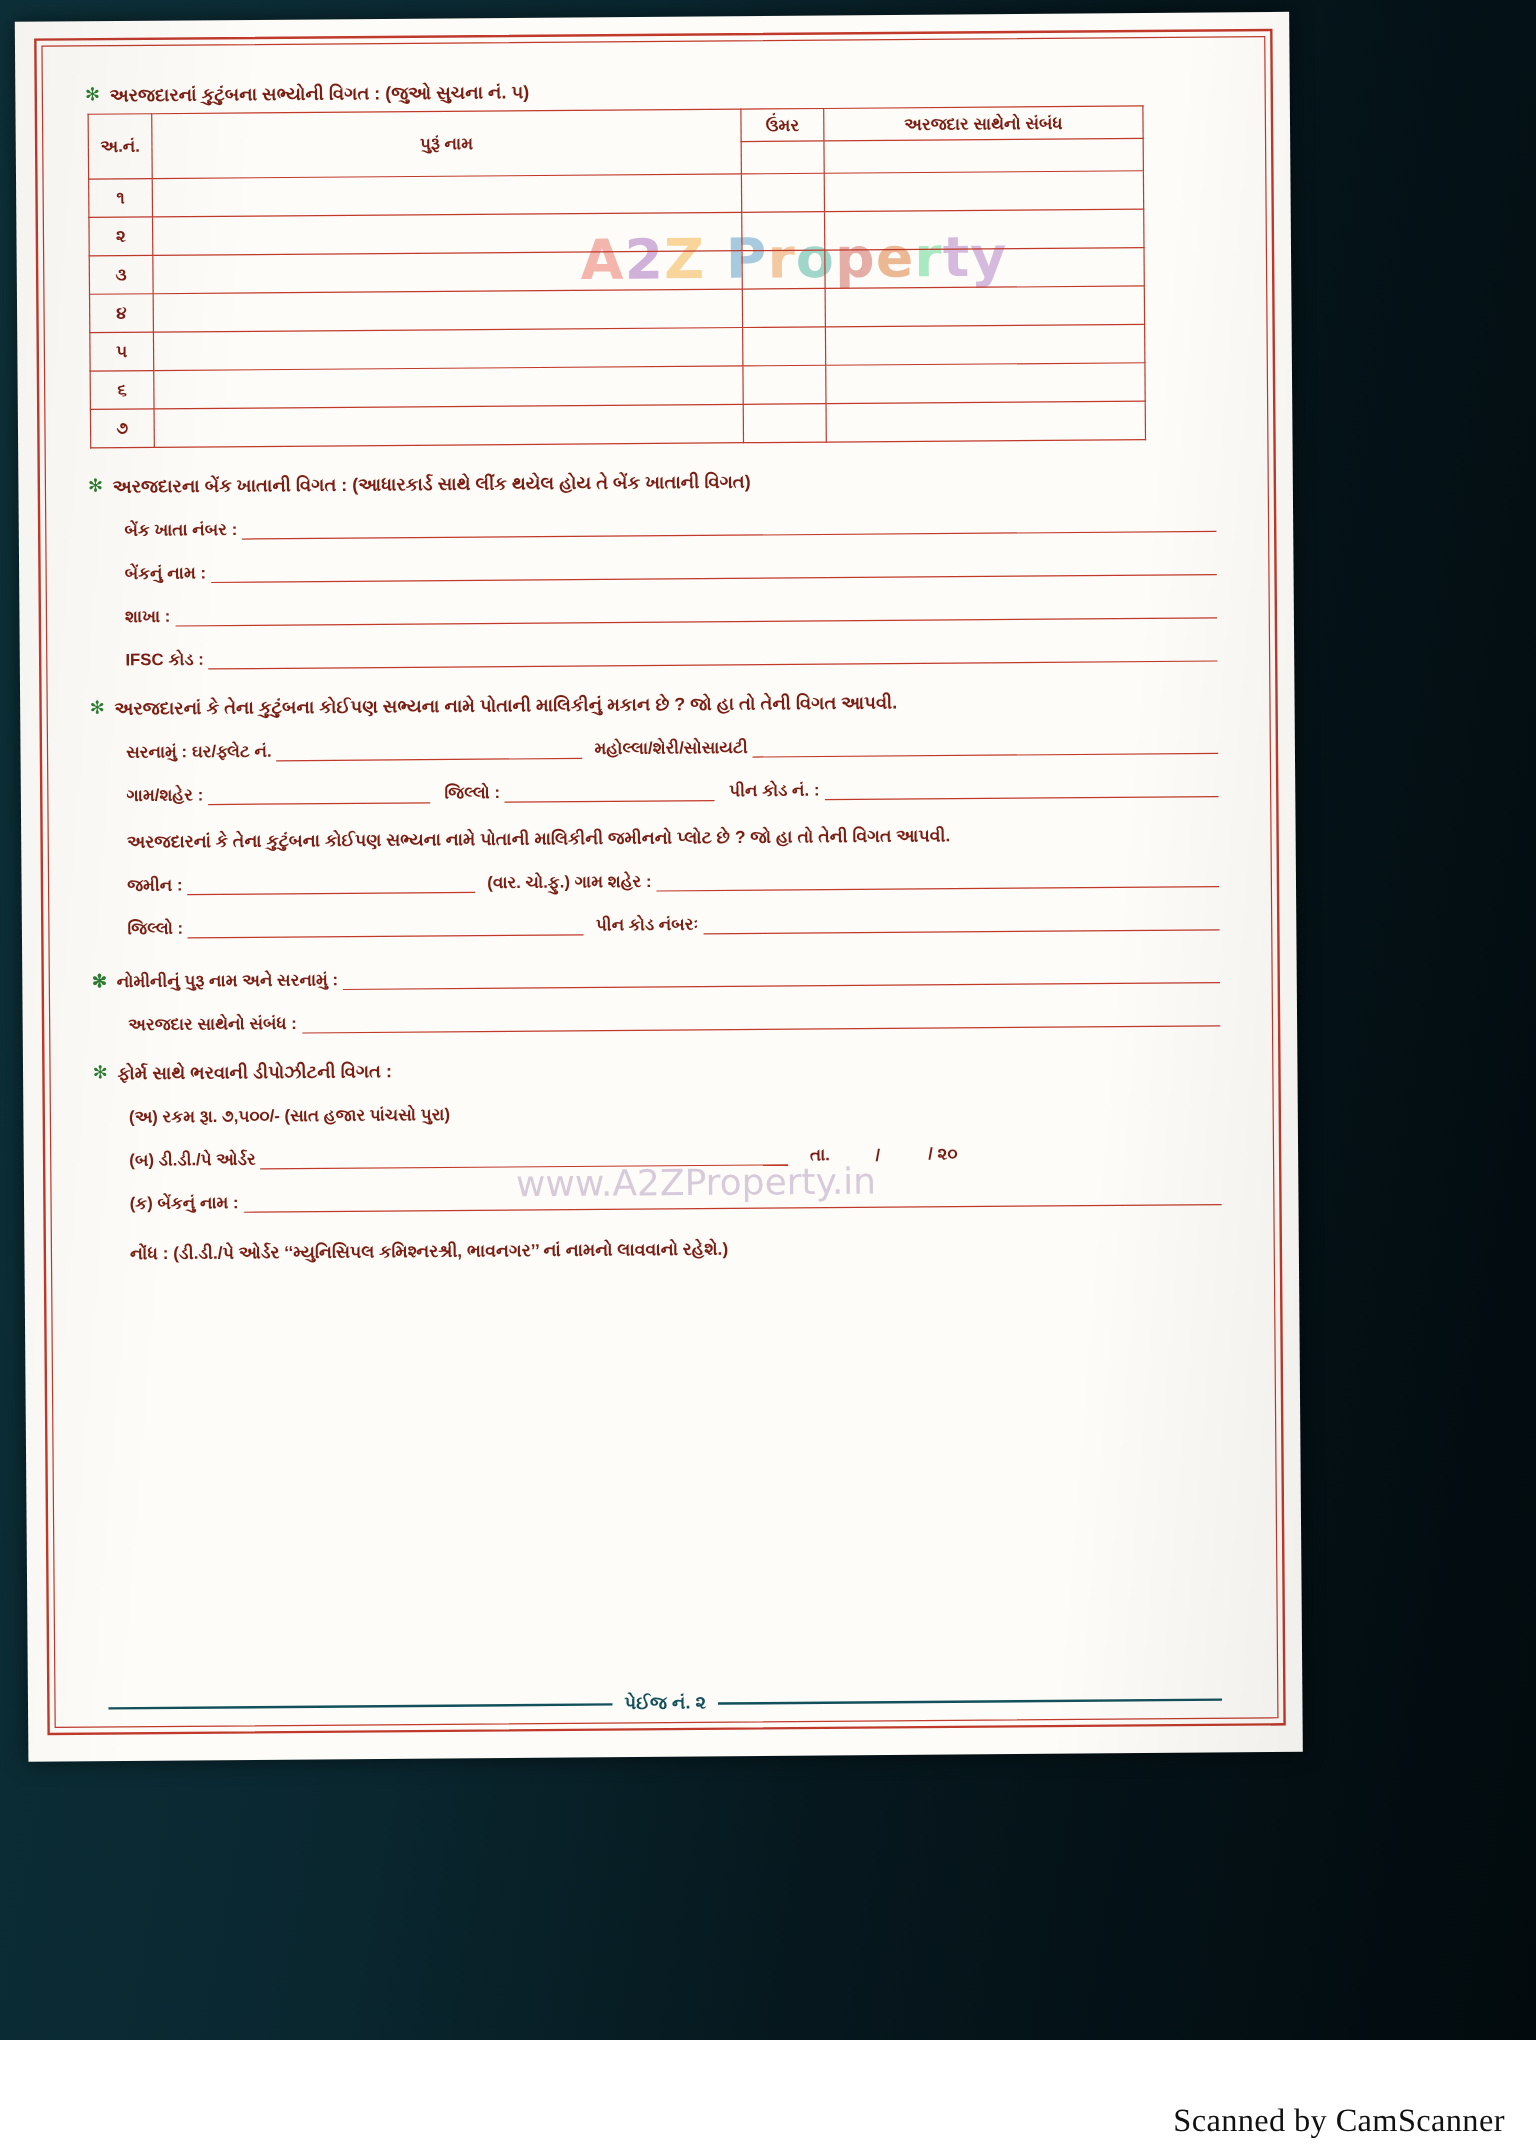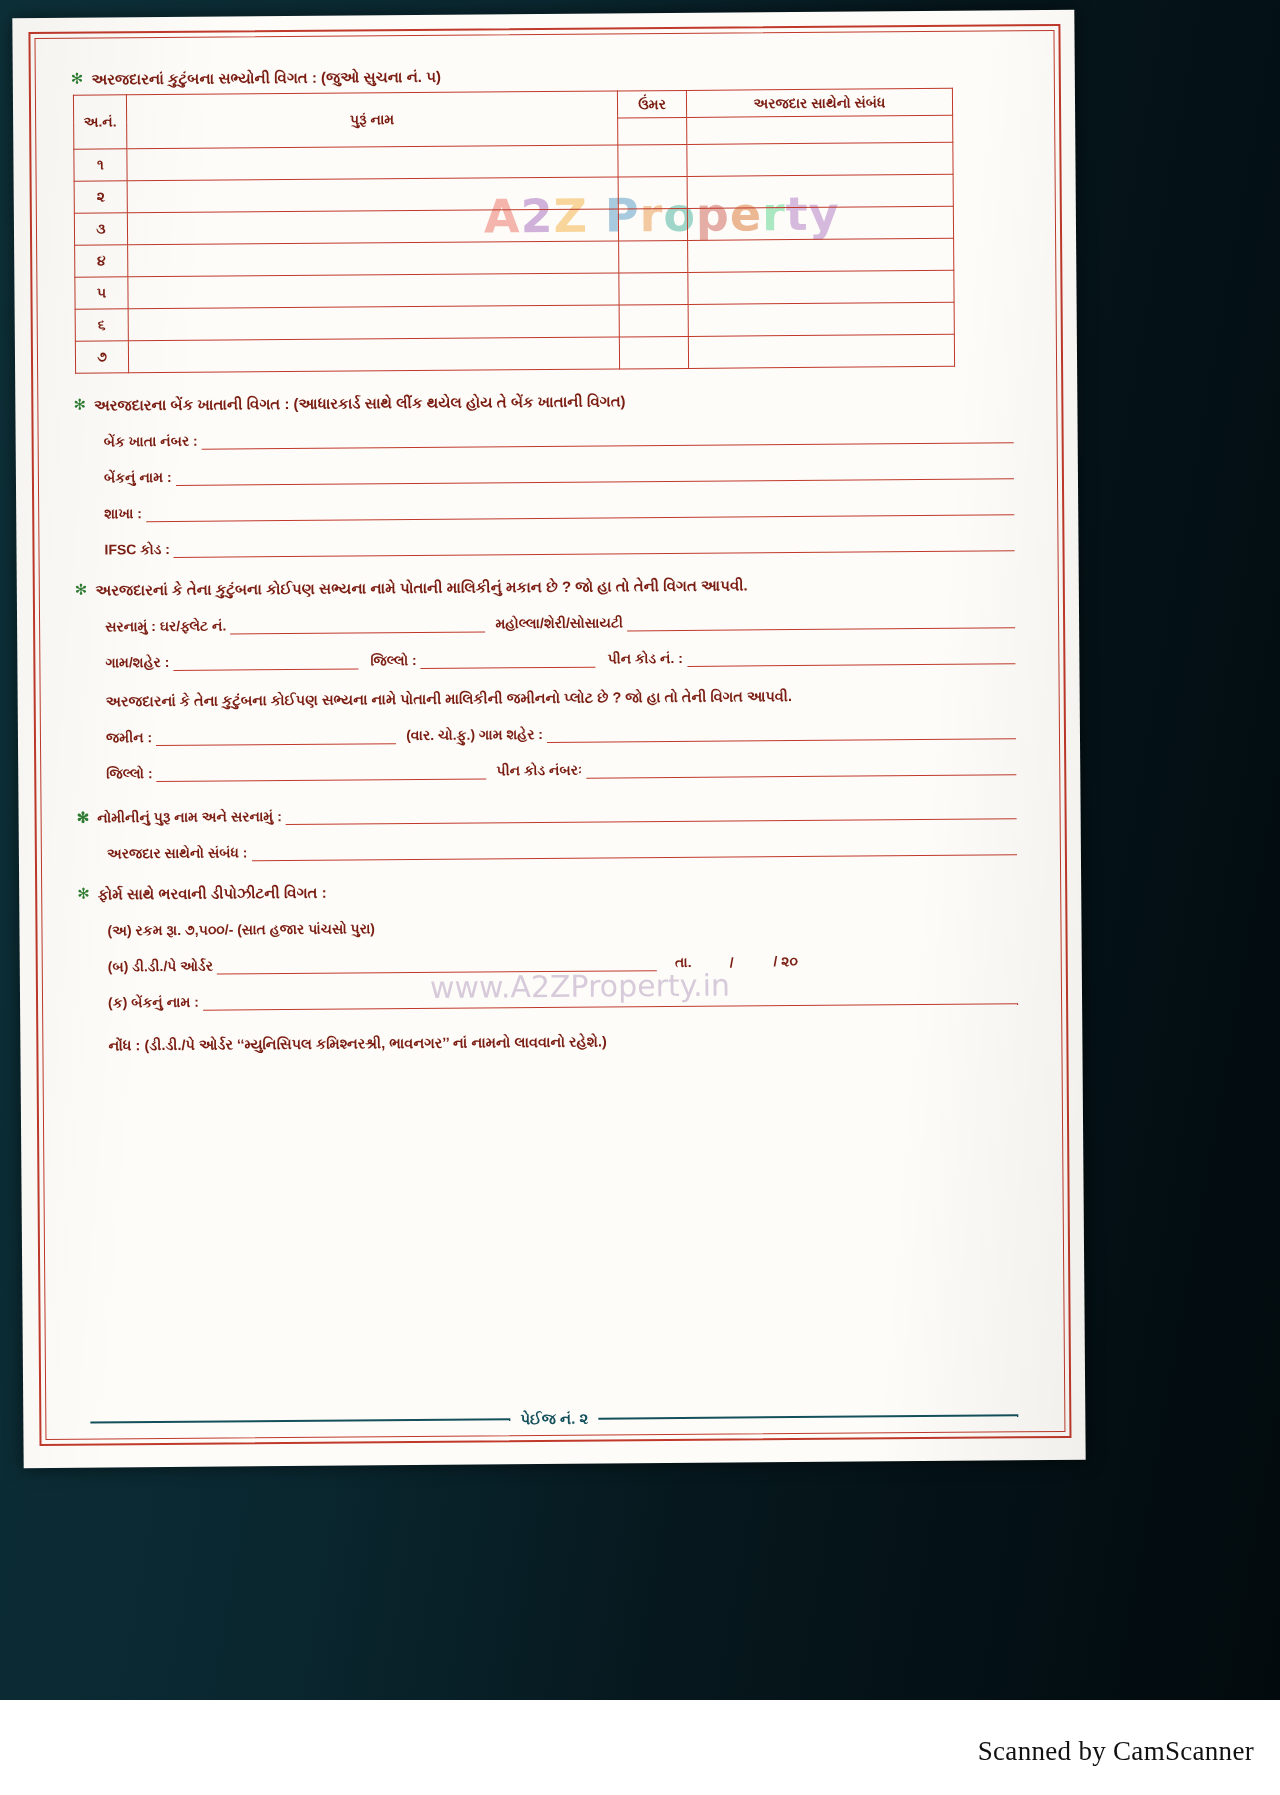--- a/index.html
+++ b/index.html
@@ -203,21 +203,21 @@
   .foot-txt {
     font-size: 15px;
     font-weight: bold;
     color: #13505b;
     white-space: nowrap;
   }
 
   .camscanner {
     position: absolute;
     right: 26px;
-    bottom: 28px;
+    bottom: 12px;
     font-size: 27px;
     color: #111;
     font-family: "Liberation Serif", serif;
     letter-spacing: 0.3px;
   }
 
   .tbl-wrap { position: relative; }
 </style>
 </head>
 <body>

